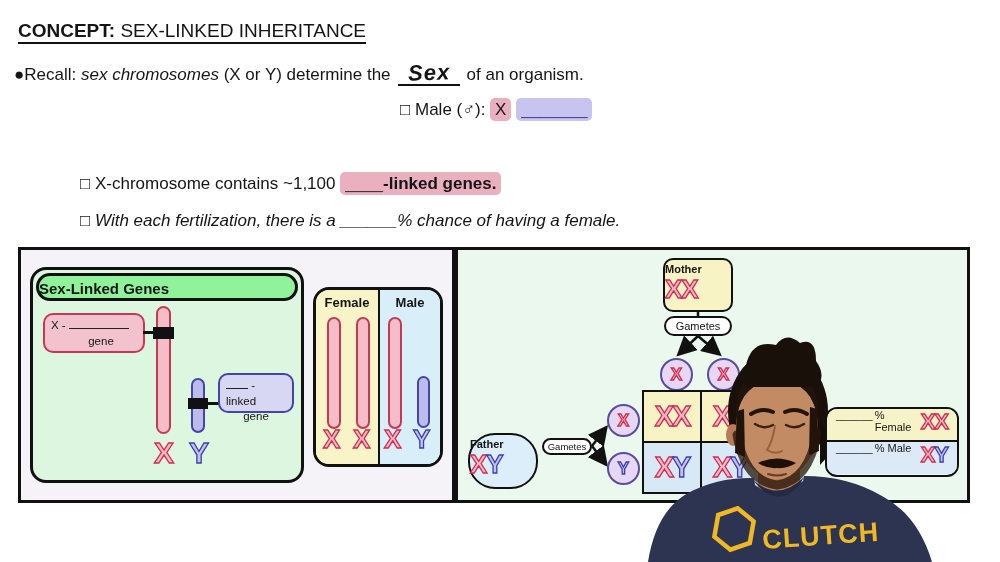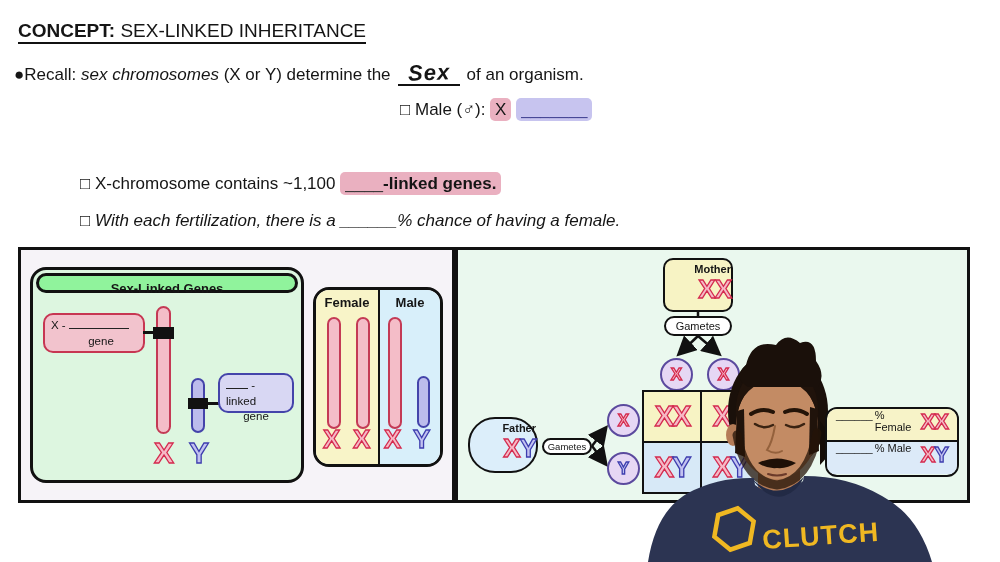--- a/index.html
+++ b/index.html
@@ -34,46 +34,46 @@
   
   .lx { color:#f6b9c6; -webkit-text-stroke:1.3px #d42a4e; font-weight:700; }
   .ly { color:#c2c2f0; -webkit-text-stroke:1.3px #3d3dae; font-weight:700; }
 
   
   .panel-left  { left:18px;  top:247px; width:437px; height:256px; background:#f6f3f8; border:3px solid #111; }
   .panel-right { left:455px; top:247px; width:515px; height:256px; background:#eaf8ee; border:3px solid #111; }
 
   .slg-box { left:9px; top:17px; width:274px; height:216px; background:#ddf6e0;
              border:3px solid #111; border-radius:16px; }
-  .slg-header { position:absolute; left:3px; right:3px; top:3px; height:20px; background:#90f39c;
-                border:3px solid #111; border-radius:999px; text-align:center; font-weight:bold;
-                font-size:13px; line-height:25px; }
+  .slg-header { position:absolute; left:3px; right:3px; top:3px; height:28px; background:#90f39c;
+                border:3px solid #111; border-radius:999px; text-align:left; font-weight:bold;
+                font-size:15px; line-height:25px; }
   .gene-label { position:absolute; font-size:11.5px; border-radius:10px; padding:3px 6px; line-height:1.35; }
   .x-gene-label { left:10px; top:43px; width:102px; height:40px; background:#f2c3cd; border:2.5px solid #c73652; }
   .linked-gene-label { left:185px; top:103px; width:76px; height:40px; background:#d8d7f3; border:2.5px solid #4444aa; }
   .inblank { display:inline-block; border-bottom:1.5px solid #222; height:10px; }
   .chr { position:absolute; border-radius:99px; }
   .chrX { background:#f4bdc8; border:2px solid #c43a55; }
   .chrY { background:#bcbcec; border:2px solid #4444aa; }
   .band { position:absolute; background:#111; }
   .hline { position:absolute; height:2.5px; background:#111; }
   .big-letter { position:absolute; font-size:30px; }
 
   .karyotype { left:292px; top:37px; width:130px; height:180px; border:3px solid #111;
                border-radius:16px; overflow:hidden; display:flex; }
   .k-half { width:50%; height:100%; position:relative; }
   .k-female { background:#f8f4c8; }
   .k-male { background:#d8effa; border-left:2.5px solid #111; }
   .k-title { position:absolute; top:5px; width:100%; text-align:center; font-weight:bold; font-size:13px; }
   .k-letter { position:absolute; top:134px; font-size:26px; }
 
   
-  .pbox { position:absolute; border:2.5px solid #111; border-radius:10px; text-align:right; }
+  .pbox { position:absolute; border:2.5px solid #111; border-radius:10px; text-align:left; }
   .mother-box { left:205px; top:8px;  width:70px; height:54px; background:#f7f3c4; }
-  .father-box { left:10px; top:167px; width:70px; height:56px; background:#dceefa;border-radius:27px; }
+  .father-box { left:10px; top:183px; width:70px; height:56px; background:#dceefa;border-radius:27px; }
   .pbox .pb-title { font-weight:bold; font-size:11px; padding-top:3px; }
   .pbox .pb-geno { font-size:26px; line-height:1.1; letter-spacing:-1px; }
   .gam-pill { position:absolute; background:#fff; border:2px solid #111; border-radius:999px;
               text-align:center; }
   .gam-pill-1 { left:206px; top:66px; width:68px; height:20px; font-size:11px; line-height:16px; }
   .gam-pill-2 { left:84px; top:188px; width:50px; height:17px; font-size:9.5px; line-height:13px; }
   .gcircle { position:absolute; width:33px; height:33px; border-radius:50%; background:#e6d7f4;
              border:2px solid #5b4a9e; text-align:center; font-size:17px; line-height:29px; }
   .pgrid { position:absolute; left:184px; top:140px; display:grid;
            grid-template-columns:58px 58px; grid-template-rows:51px 51px; border:1.5px solid #111; }

